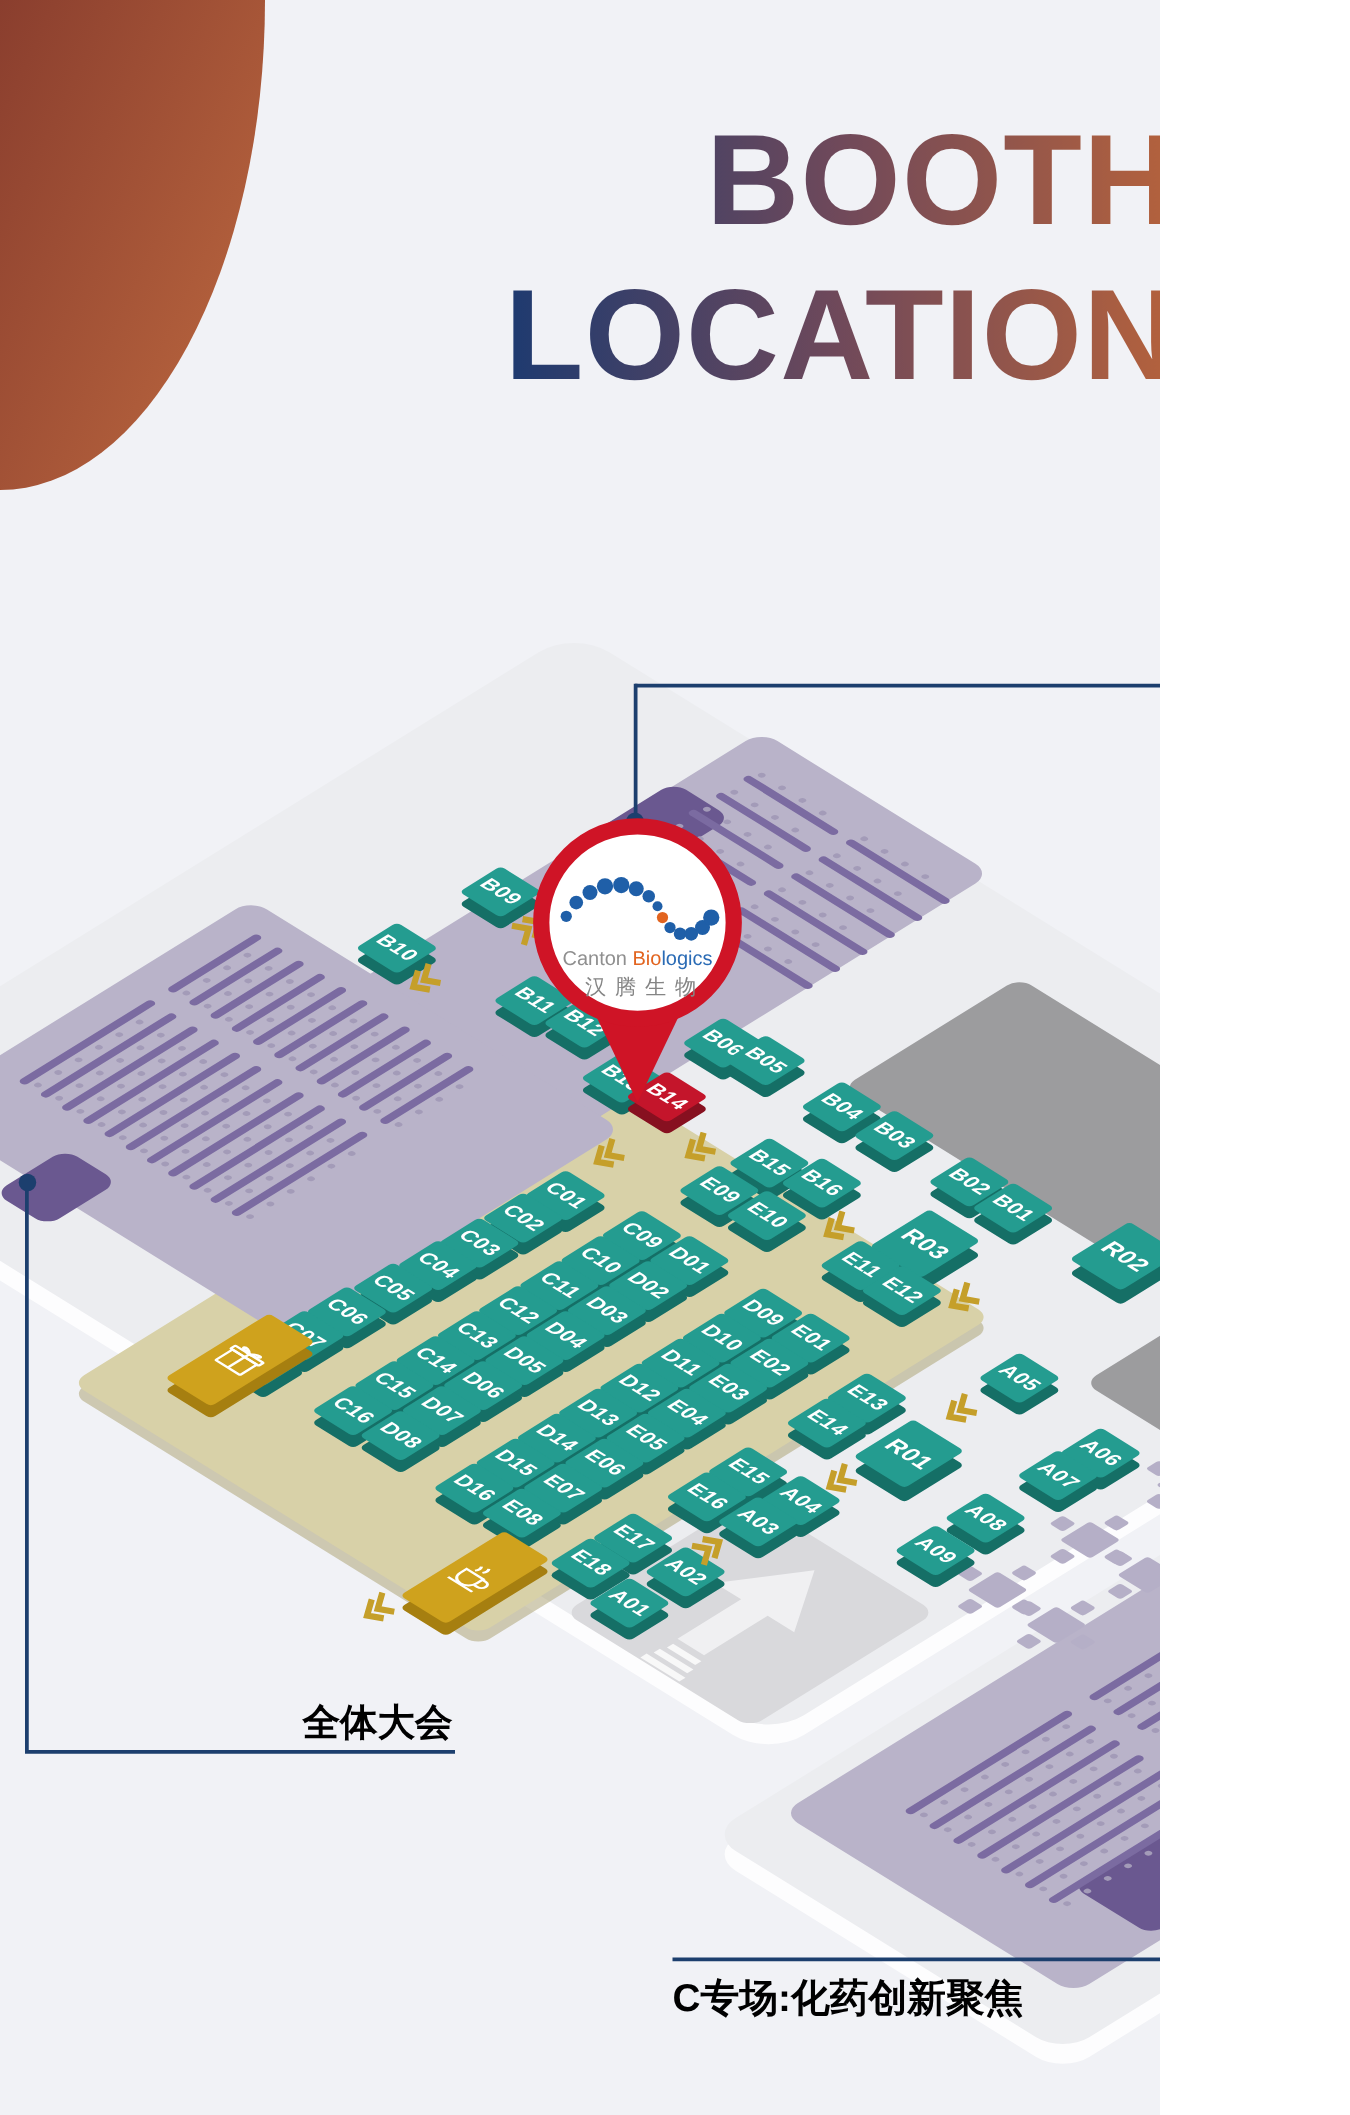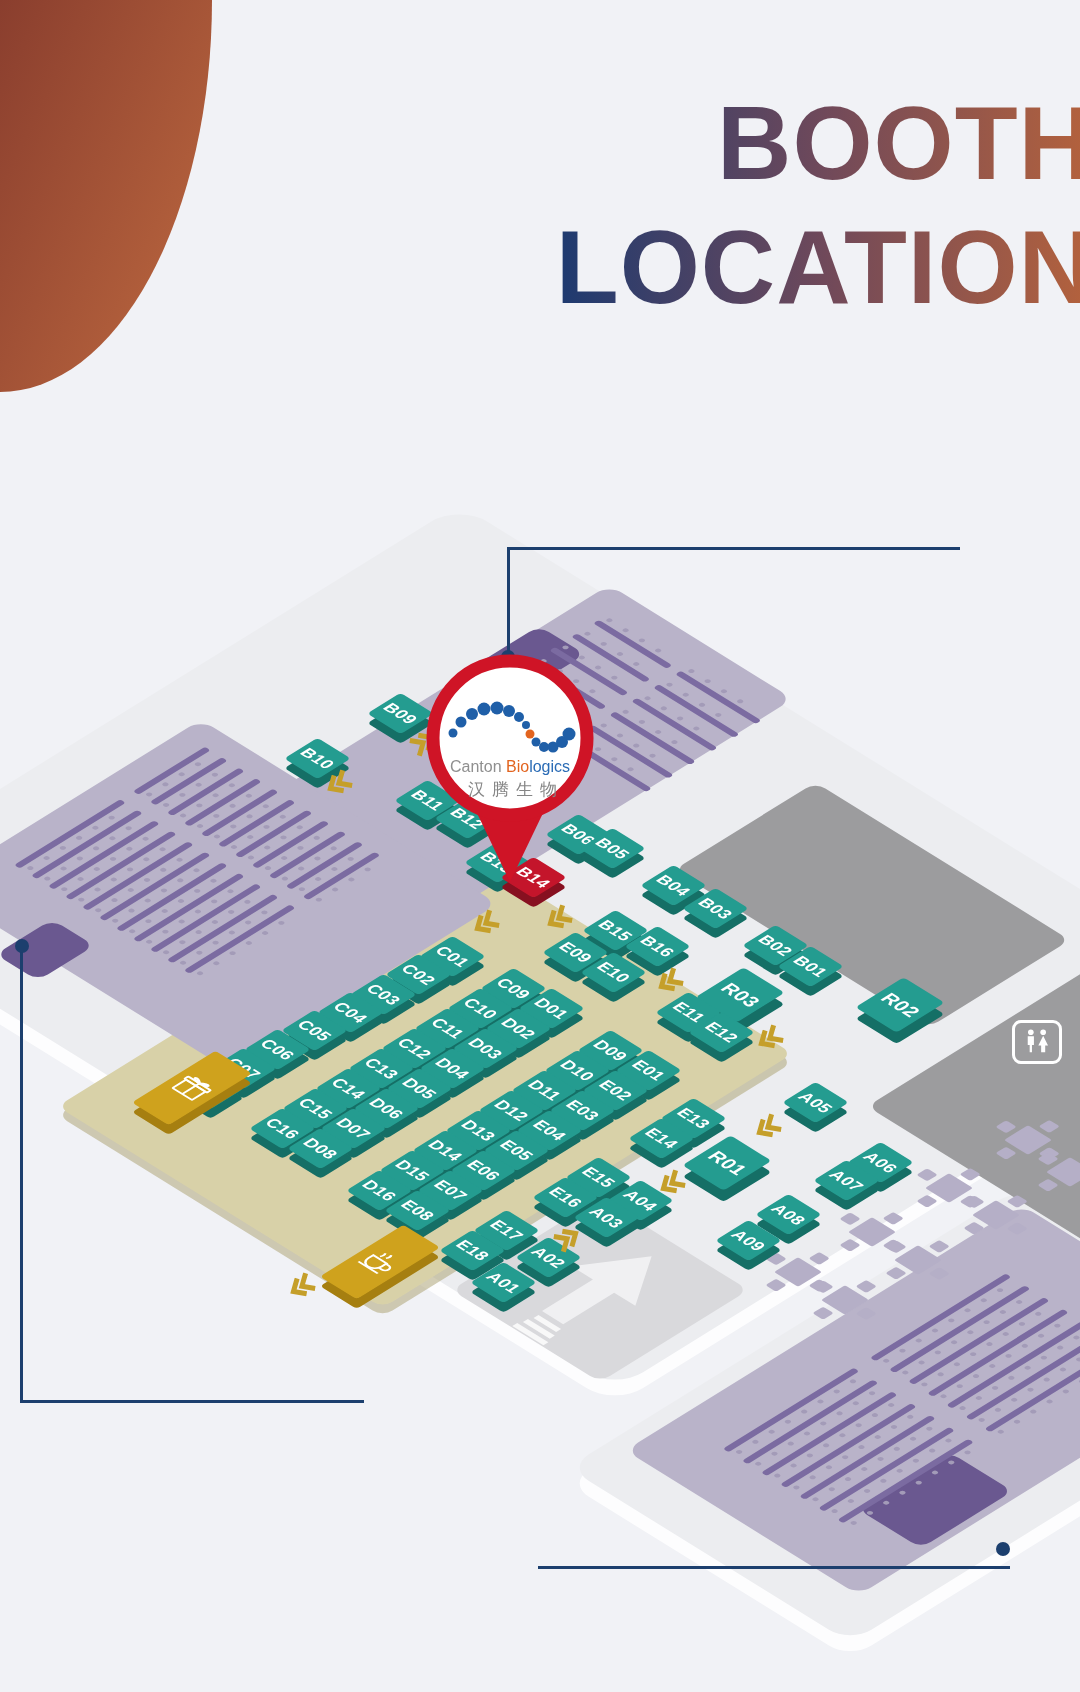--- a/index.html
+++ b/index.html
@@ -1,16 +1,16 @@
 <!DOCTYPE html>
 <html><head>
 <meta charset="utf-8">
 <style>
   html,body{margin:0;padding:0;}
-  #page{position:relative;width:1080px;height:1692px;overflow:hidden;
+  #page{position:relative;width:928px;height:1692px;overflow:hidden;
         background:#f1f2f6;font-family:"Liberation Sans","DejaVu Sans",sans-serif;}
   
   .blob{position:absolute;left:0;top:0;width:212px;height:392px;z-index:2;
         border-radius:0 0 100% 0;background:linear-gradient(115deg,#8a3e2e,#bf6a40);}
   
   .title{position:absolute;top:82px;right:-14px;text-align:right;z-index:80;
          font-size:103px;font-weight:700;line-height:1.2;letter-spacing:1px;
          background:linear-gradient(90deg,#1d3a70,#70495a 50%,#b5623c);
          -webkit-background-clip:text;background-clip:text;color:transparent;}
   
@@ -724,20 +724,22 @@
       <div class="flowarrow" style="left: 556px; top: 1227px; transform: rotate(-32deg);"><svg width="26" height="22" viewBox="0 0 26 22" fill="none" stroke="#c59f2a" stroke-width="5">
           <path d="M2 2 L12 11 L2 20"></path>
           <path d="M12 2 L22 11 L12 20"></path>
         </svg></div>
       <div class="flowarrow" style="left: 287px; top: 1272px; transform: rotate(148deg);"><svg width="26" height="22" viewBox="0 0 26 22" fill="none" stroke="#c59f2a" stroke-width="5">
           <path d="M2 2 L12 11 L2 20"></path>
           <path d="M12 2 L22 11 L12 20"></path>
         </svg></div>
     </div>
 
+  <div class="slabel" style="left:40px;top:1358px;width:322px;font-size:30px;text-align:right;">全体大会</div>
+  <div class="slabel" style="left:538px;top:1578px;font-size:31px;">C专场:化药创新聚焦</div>
 
   <svg class="pin" width="180" height="240" viewBox="0 0 180 240" style="left:420px;top:648px;">
     <polygon points="45,140 135,140 90,234" fill="#cf1426"></polygon>
     <circle cx="90" cy="90" r="77" fill="#ffffff" stroke="#cf1426" stroke-width="13"></circle>
     <g>
       <circle cx="33" cy="85" r="4.5" fill="#1f5fa8"></circle>
         <circle cx="41" cy="74" r="5.5" fill="#1f5fa8"></circle>
       <circle cx="52" cy="66" r="6" fill="#1f5fa8"></circle>
         <circle cx="64" cy="61" r="6.5" fill="#1f5fa8"></circle>
       <circle cx="77" cy="60" r="6.5" fill="#1f5fa8"></circle>

